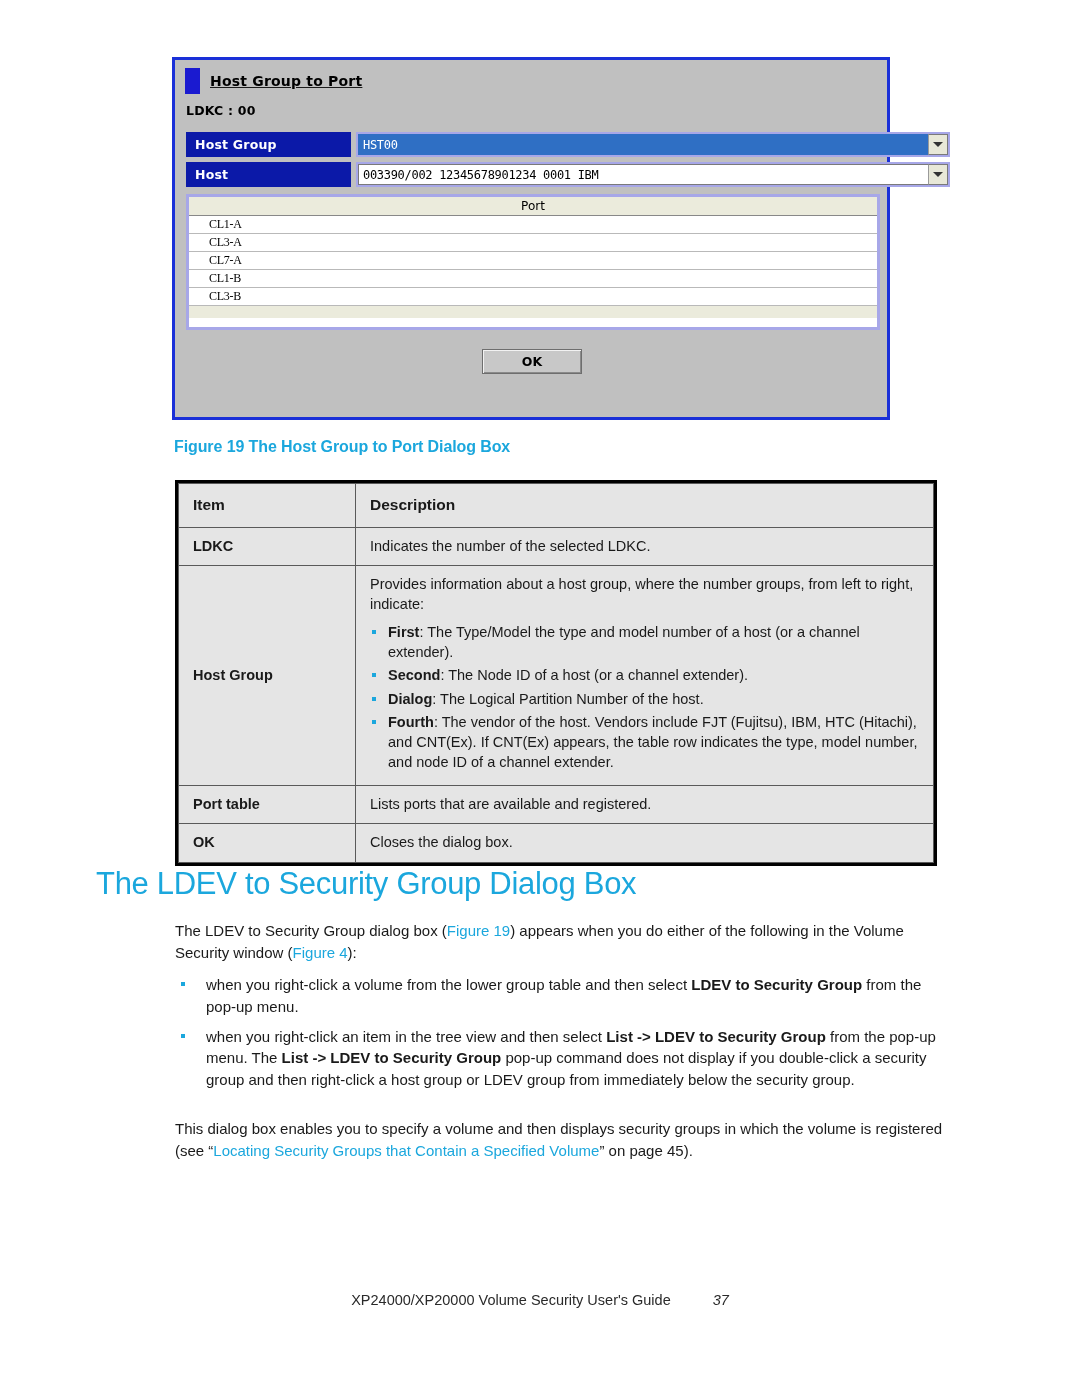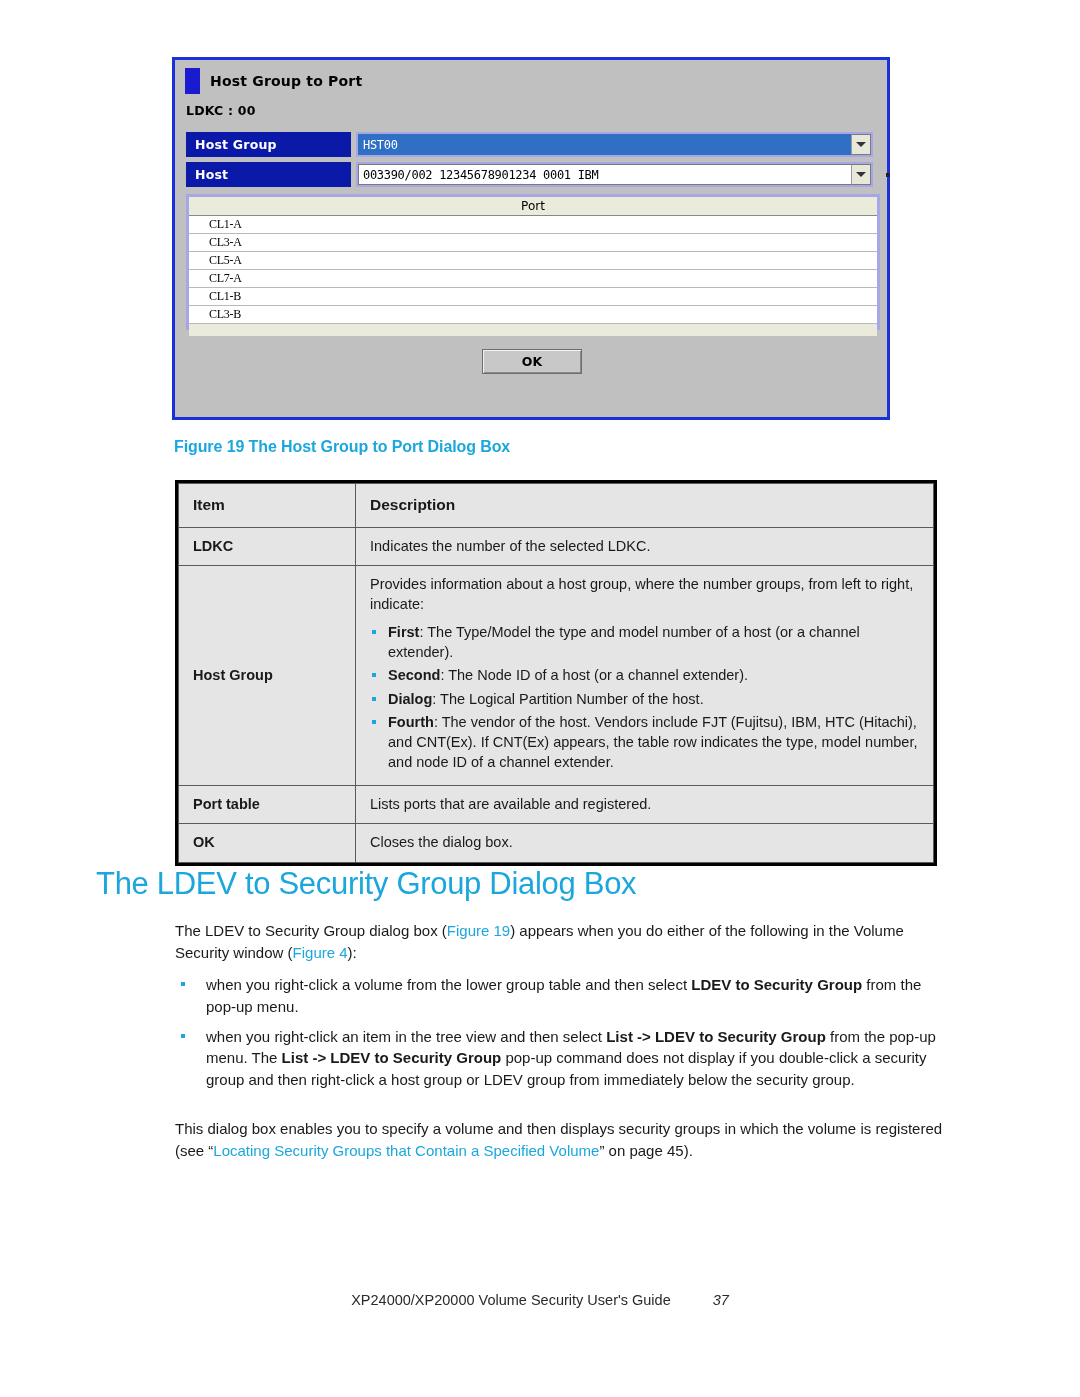--- a/index.html
+++ b/index.html
@@ -29,20 +29,21 @@
     font-family: "DejaVu Sans", sans-serif;
   }
   .dlg-titlebar {
     position: absolute;
     left: 10px;
     top: 8px;
     height: 26px;
     display: flex;
     align-items: center;
     gap: 10px;
+    text-decoration: underline;
   }
   .dlg-title-swatch {
     width: 15px;
     height: 26px;
     background: #1a1ad0;
     display: block;
   }
   .dlg-title-text {
     font-size: 14px;
     font-weight: bold;
@@ -82,21 +83,21 @@
     color: #ffffff;
     font-size: 12.5px;
     font-weight: bold;
     display: flex;
     align-items: center;
     padding-left: 9px;
     box-sizing: border-box;
     letter-spacing: 0.2px;
   }
   .combo {
-    width: 517px;
+    width: 594px;
     margin-left: 5px;
     border: 2px solid #a7a7e8;
     background: #ffffff;
     display: flex;
     align-items: stretch;
     box-sizing: border-box;
   }
   .combo-value {
     flex: 1;
     font-size: 12px;
@@ -339,21 +340,20 @@
       <div class="combo-arrow">
           <i></i>
         </div>
     </div>
   </div>
 
   <div class="porttable">
     <div class="port-head">Port</div>
     <div class="port-row">CL1-A</div>
     <div class="port-row">CL3-A</div>
-    <div class="port-row">CL5-A</div>
     <div class="port-row">CL7-A</div>
     <div class="port-row">CL1-B</div>
     <div class="port-row">CL3-B</div>
     <div class="port-filler"></div>
   </div>
 
   <div class="okbtn">OK</div>
 </div>
 
 <div class="figcaption">Figure 19 The Host Group to Port Dialog Box</div>

